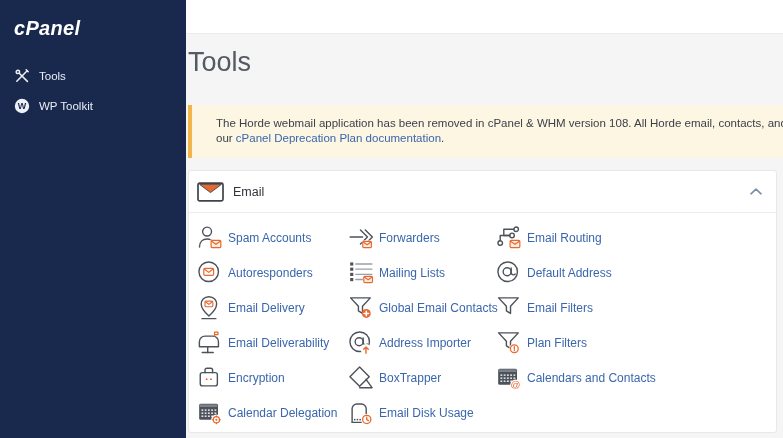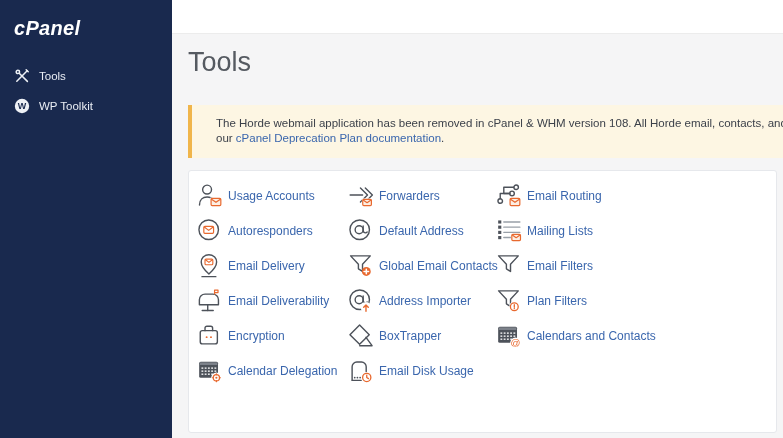--- a/index.html
+++ b/index.html
@@ -5,21 +5,21 @@
   * { box-sizing: border-box; margin: 0; padding: 0; }
   html, body { width: 783px; height: 438px; overflow: hidden; }
   body {
     font-family: "Liberation Sans", sans-serif;
     background: #f5f5f6;
     position: relative;
   }
 
   
   .sidebar {
-    position: absolute; left: 0; top: 0; width: 172px; height: 438px;
+    position: absolute; left: 0; top: 0; width: 186px; height: 438px;
     background: #19294e; color: #eef1f6; z-index: 5;
   }
   .logo {
     margin: 17px 0 0 14px;
     font-size: 20px; font-weight: bold; font-style: italic;
     letter-spacing: 0.3px; color: #ffffff; cursor: pointer;
   }
   .nav { margin-top: 21px; }
   .nav-item {
     display: flex; align-items: center; gap: 9px;
@@ -105,32 +105,46 @@
 
 <div class="main">
   <h1 class="page-title">Tools</h1>
 
   <div class="banner">
     <div class="banner-line">The Horde webmail application has been removed in cPanel &amp; WHM version 108. All Horde email, contacts, and calendars will be automatically migrated</div>
     <div class="banner-line"><span>our </span><a href="#" class="banner-link">cPanel Deprecation Plan documentation</a><span>.</span></div>
   </div>
 
   <section class="card">
+    <header class="card-header">
+      <span class="env">
+        <svg width="27" height="20" viewBox="0 0 27 20">
+          <rect x="1" y="1.2" width="25" height="17.6" rx="1.6" fill="#fff" stroke="#3f444b" stroke-width="1.7"></rect>
+          <path d="M2.6 2.4 H24.4 L13.5 10.6 Z" fill="#e8692f" stroke="#3f444b" stroke-width="0.9"></path>
+        </svg>
+      </span>
+      <span class="sec-title">Email</span>
+      <span class="chev">
+        <svg width="12" height="7" viewBox="0 0 12 7" fill="none" stroke="#7b8cab" stroke-width="1.6" stroke-linecap="round" stroke-linejoin="round">
+            <path d="M1 5.8 L6 1.2 L11 5.8"></path>
+          </svg>
+      </span>
+    </header>
     <div class="tools-grid" id="tools-grid">
         <a class="tool" href="#">
           <span class="ticon">
             <svg width="26" height="25" viewBox="0 0 24 23" fill="none" stroke="#4d525a" stroke-width="1.3" stroke-linecap="round" stroke-linejoin="round">
               <circle cx="9.3" cy="6" r="4.1"></circle>
               <path d="M2.3 20.2 c0-4.8 3.1-7.3 7-7.3 2.9 0 5 1.2 6.2 3"></path>
               <rect x="12.2" y="13.399999999999999" width="10.6" height="8.2" fill="#fff" stroke="none"></rect>
               <rect x="13" y="14.2" width="9" height="6.6" rx="1" fill="#fdeee3" stroke="#e8692f" stroke-width="1.1"></rect>
               <path d="M13.4 14.899999999999999 L17.5 17.83 L21.6 14.899999999999999" stroke="#e8692f" stroke-width="1.1"></path>
             </svg>
           </span>
-          <span class="tlabel">Usage Accounts</span>
+          <span class="tlabel">Spam Accounts</span>
         </a>
         <a class="tool" href="#">
           <span class="ticon">
             <svg width="26" height="25" viewBox="0 0 24 23" fill="none" stroke="#4d525a" stroke-width="1.3" stroke-linecap="round" stroke-linejoin="round">
               <path d="M2 11 H13.5"></path>
               <path d="M11.5 4.6 L18 11 L11.5 17.4"></path>
               <path d="M16 4.6 L22.5 11 L16 17.4"></path>
               <rect x="12.799999999999999" y="14.2" width="9.6" height="7.4" fill="#fff" stroke="none"></rect>
               <rect x="13.6" y="15" width="8" height="5.8" rx="1" fill="#fdeee3" stroke="#e8692f" stroke-width="1.1"></rect>
               <path d="M14 15.7 L17.6 18.19 L21.200000000000003 15.7" stroke="#e8692f" stroke-width="1.1"></path>
@@ -155,30 +169,20 @@
         </a>
         <a class="tool" href="#">
           <span class="ticon">
             <svg width="26" height="25" viewBox="0 0 24 23" fill="none" stroke="#4d525a" stroke-width="1.3" stroke-linecap="round" stroke-linejoin="round">
               <circle cx="10.8" cy="10.8" r="9"></circle>
               <rect x="6.3" y="7.7" width="9" height="6.4" rx="1" stroke="#e8692f" stroke-width="1.1"></rect>
               <path d="M6.7 8.3 L10.8 11.4 L14.9 8.3" stroke="#e8692f" stroke-width="1.1"></path>
             </svg>
           </span>
           <span class="tlabel">Autoresponders</span>
-        </a>
-        <a class="tool" href="#">
-          <span class="ticon">
-            <svg width="26" height="25" viewBox="0 0 24 23" fill="none" stroke="#4d525a" stroke-width="1.3" stroke-linecap="round" stroke-linejoin="round">
-              <circle cx="10.8" cy="10.8" r="9"></circle>
-              <circle cx="10.3" cy="10.8" r="3.7"></circle>
-              <path d="M14 7.4 V11.6 a2.1 2.1 0 0 0 3.7 1.3"></path>
-            </svg>
-          </span>
-          <span class="tlabel">Default Address</span>
         </a>
         <a class="tool" href="#">
           <span class="ticon">
             <svg width="26" height="25" viewBox="0 0 24 23" fill="none" stroke="#4d525a" stroke-width="1.3" stroke-linecap="round" stroke-linejoin="round">
               <g stroke="#99a0a8">
                 <path d="M7.2 3.6 H22"></path>
                 <path d="M7.2 8.4 H22"></path>
                 <path d="M7.2 13.2 H22"></path>
                 <path d="M7.2 18 H16"></path>
               </g>
@@ -187,20 +191,30 @@
                 <rect x="2" y="7" width="2.9" height="2.9"></rect>
                 <rect x="2" y="11.8" width="2.9" height="2.9"></rect>
                 <rect x="2" y="16.6" width="2.9" height="2.9"></rect>
               </g>
               <rect x="13.799999999999999" y="14.2" width="9.6" height="7.4" fill="#fff" stroke="none"></rect>
               <rect x="14.6" y="15" width="8" height="5.8" rx="1" fill="#fdeee3" stroke="#e8692f" stroke-width="1.1"></rect>
               <path d="M15 15.7 L18.6 18.19 L22.200000000000003 15.7" stroke="#e8692f" stroke-width="1.1"></path>
             </svg>
           </span>
           <span class="tlabel">Mailing Lists</span>
+        </a>
+        <a class="tool" href="#">
+          <span class="ticon">
+            <svg width="26" height="25" viewBox="0 0 24 23" fill="none" stroke="#4d525a" stroke-width="1.3" stroke-linecap="round" stroke-linejoin="round">
+              <circle cx="10.8" cy="10.8" r="9"></circle>
+              <circle cx="10.3" cy="10.8" r="3.7"></circle>
+              <path d="M14 7.4 V11.6 a2.1 2.1 0 0 0 3.7 1.3"></path>
+            </svg>
+          </span>
+          <span class="tlabel">Default Address</span>
         </a>
         <a class="tool" href="#">
           <span class="ticon">
             <svg width="26" height="25" viewBox="0 0 24 23" fill="none" stroke="#4d525a" stroke-width="1.3" stroke-linecap="round" stroke-linejoin="round">
               <path d="M11 1.6 c-4.7 0-7.1 3.5-7.1 6.7 0 4.4 5.3 9.5 7.1 11.1 1.8-1.6 7.1-6.7 7.1-11.1 0-3.2-2.4-6.7-7.1-6.7 z"></path>
               <path d="M4.6 21.8 H17.4"></path>
               <rect x="7.4" y="5.6" width="7.2" height="5.2" rx="0.9" stroke="#e8692f" stroke-width="1.05"></rect>
               <path d="M7.8 6.2 L11 8.6 L14.2 6.2" stroke="#e8692f" stroke-width="1.05"></path>
             </svg>
           </span>

